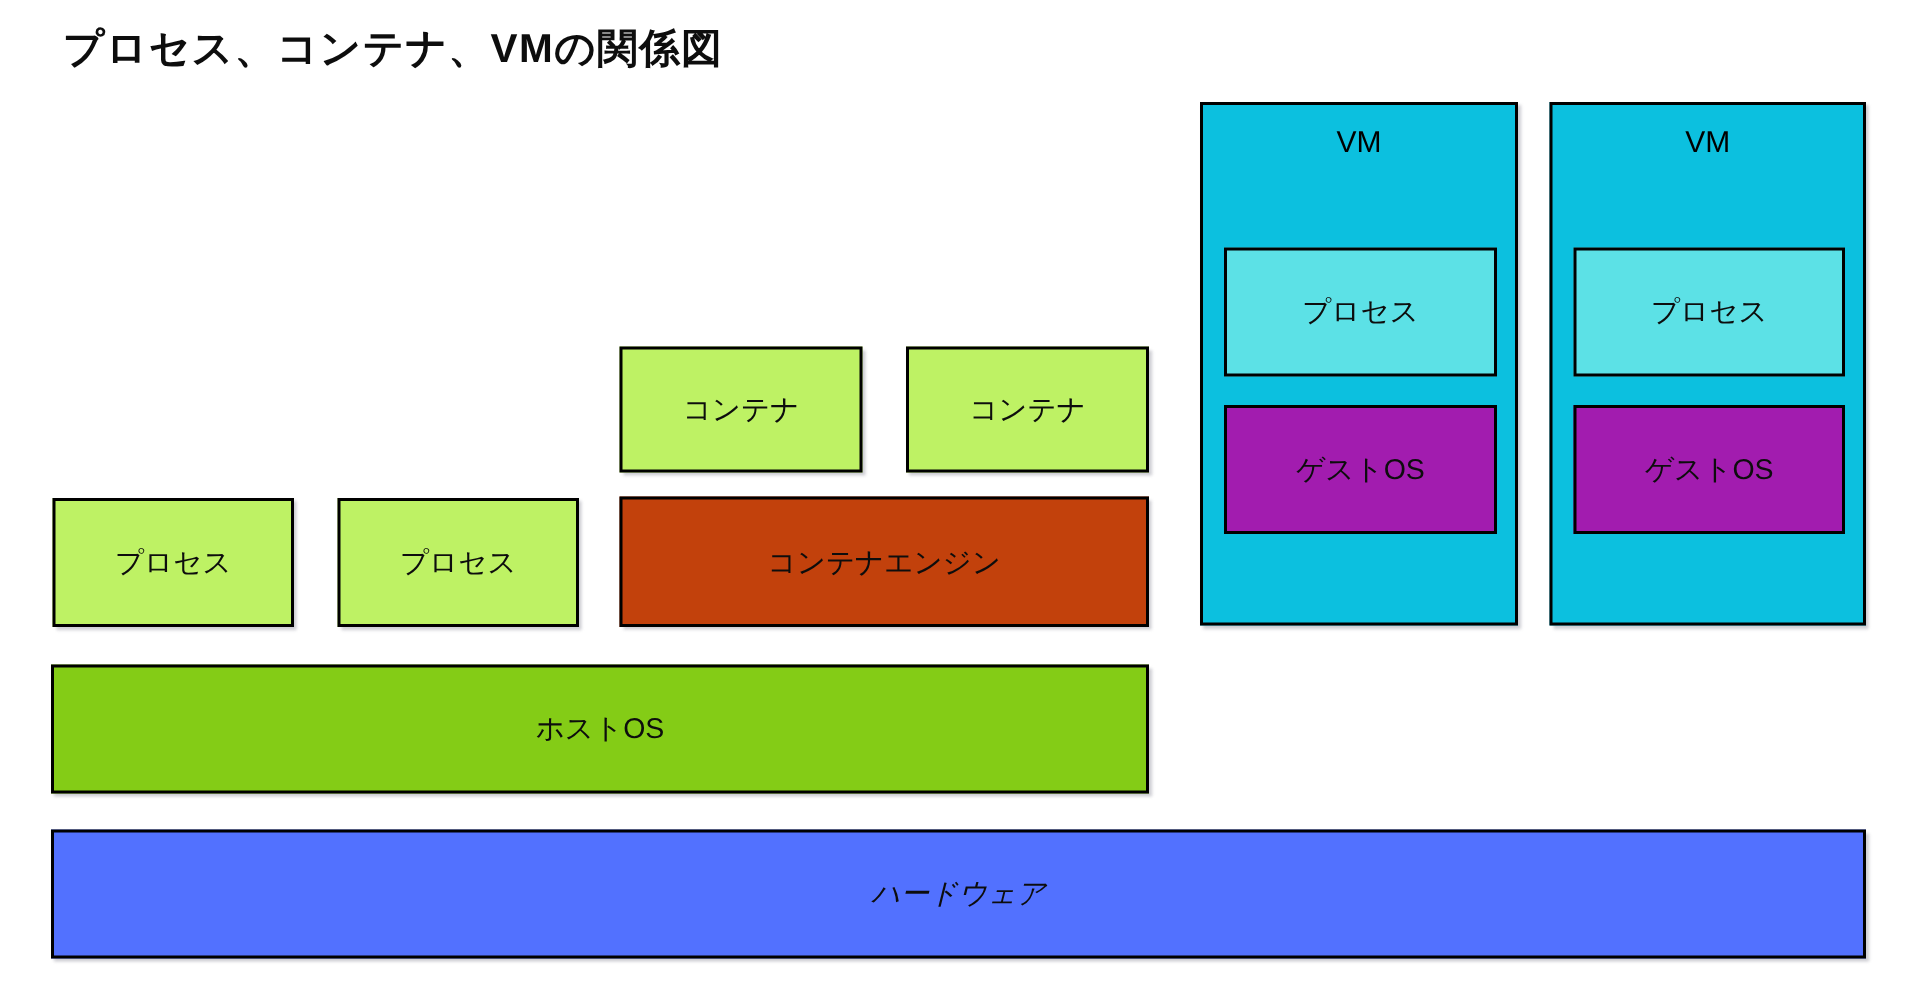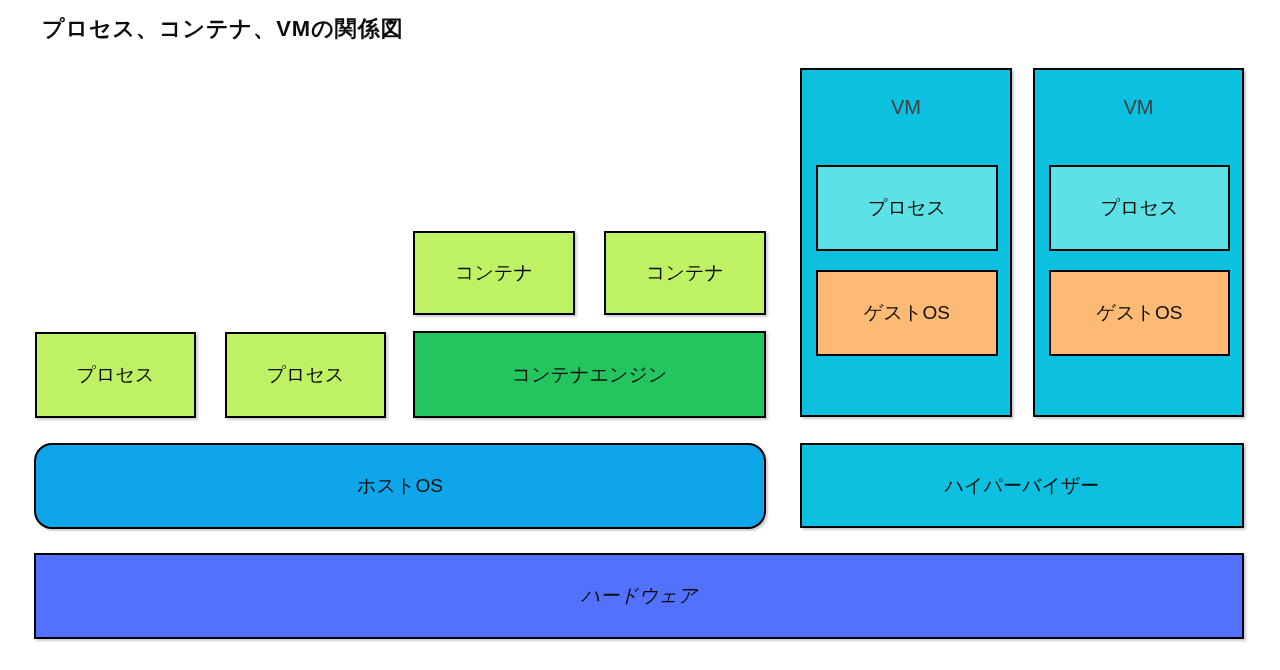--- a/index.html
+++ b/index.html
@@ -12,79 +12,79 @@
     position: relative;
     width: 1280px;
     height: 670px;
     background: #ffffff;
     overflow: hidden;
   }
   .title {
     position: absolute;
     left: 42px;
     top: 14px;
-    font-size: 22px;
+    font-size: 27px;
     font-weight: bold;
     color: #0d0d0d;
     letter-spacing: 1px;
   }
   .box {
     position: absolute;
     box-sizing: border-box;
     border: 2px solid #000000;
     display: flex;
     align-items: center;
     justify-content: center;
     font-size: 19px;
     color: #0d0d0d;
     box-shadow: 2px 2px 2px rgba(130, 130, 145, 0.40);
   }
   .fill-light-cyan { background: #bef264; }
   .fill-cyan       { background: #0CC0DF; }
-  .fill-teal       { background: #0ea5e9; border-radius: 18px; }
-  .fill-azure      { background: #22c55e; }
+  .fill-teal       { background: #84cc16; }
+  .fill-azure      { background: #c2410c; }
   .fill-blue       { background: #5271FF; }
 
   .process-1        { left: 35px;  top: 332px; width: 161px; height: 86px; }
   .process-2        { left: 225px; top: 332px; width: 161px; height: 86px; }
   .container-1      { left: 413px; top: 231px; width: 162px; height: 84px; }
   .container-2      { left: 604px; top: 231px; width: 162px; height: 84px; }
   .container-engine { left: 413px; top: 331px; width: 353px; height: 87px; }
   .host-os          { left: 34px;  top: 443px; width: 732px; height: 86px; }
   .hypervisor       { left: 800px; top: 443px; width: 444px; height: 85px; }
   .hardware         { left: 34px;  top: 553px; width: 1210px; height: 86px; font-style: italic; }
 
   .vm {
     display: block;
   }
   .vm-1 { left: 800px;  top: 68px; width: 212px; height: 349px; }
   .vm-2 { left: 1033px; top: 68px; width: 211px; height: 349px; }
   .vm-label {
     display: block;
     text-align: center;
-    margin-top: 26px;
+    margin-top: 14px;
     font-size: 20px;
-    color: #404040;
+    color: #000000;
   }
   .vm-inner {
     position: absolute;
     box-sizing: border-box;
     border: 2px solid #000000;
     left: 14px;
     width: 182px;
     height: 86px;
     display: flex;
     align-items: center;
     justify-content: center;
     font-size: 19px;
     color: #0d0d0d;
   }
   .vm-2 .vm-inner { width: 181px; }
   .vm-process  { top: 95px;  background: #5CE1E6; }
-  .vm-guest-os { top: 200px; background: #fdba74; }
+  .vm-guest-os { top: 200px; background: #a21caf; }
 </style>
 </head>
 <body>
 
 <div class="canvas">
 
   <div class="title">プロセス、コンテナ、VMの関係図</div>
 
   <div class="box fill-light-cyan process-1">プロセス</div>
   <div class="box fill-light-cyan process-2">プロセス</div>
@@ -100,17 +100,16 @@
     <div class="vm-inner vm-process">プロセス</div>
     <div class="vm-inner vm-guest-os">ゲストOS</div>
   </div>
 
   <div class="box fill-cyan vm vm-2">
     <span class="vm-label">VM</span>
     <div class="vm-inner vm-process">プロセス</div>
     <div class="vm-inner vm-guest-os">ゲストOS</div>
   </div>
 
-  <div class="box fill-cyan hypervisor">ハイパーバイザー</div>
 
   <div class="box fill-blue hardware">ハードウェア</div>
 
 </div>
 
 </body></html>

